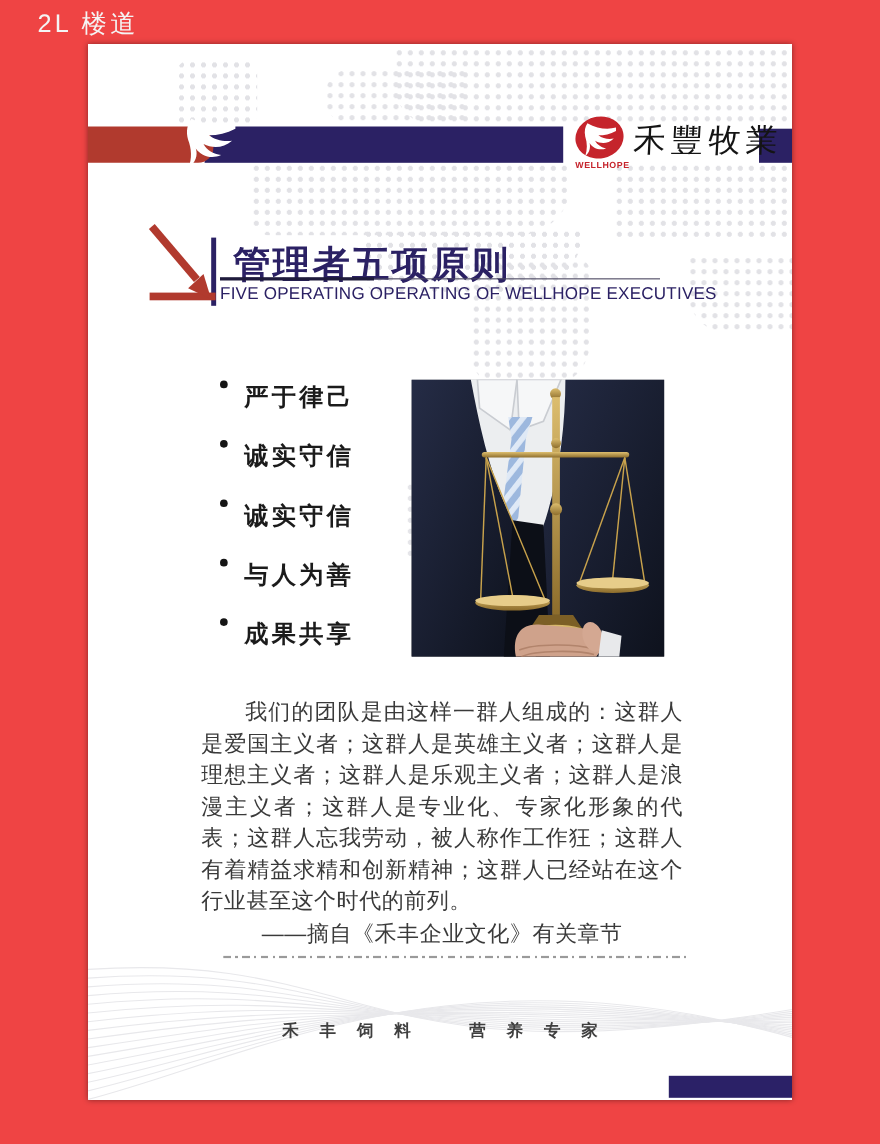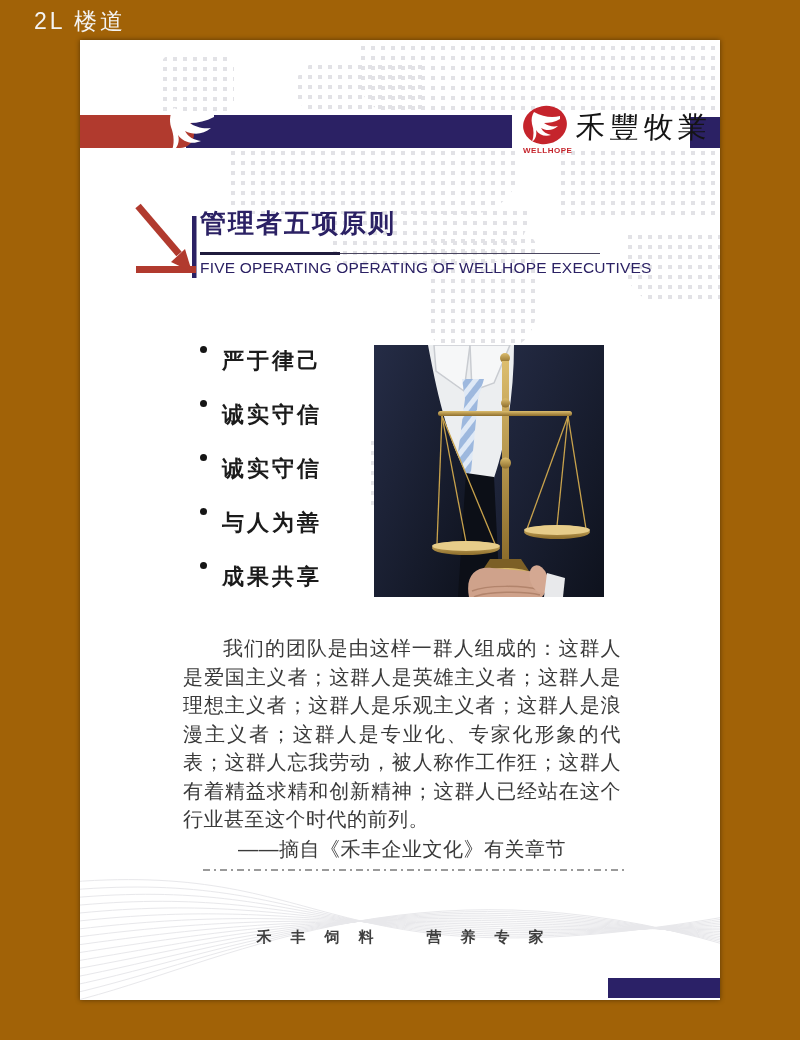--- a/index.html
+++ b/index.html
@@ -1,17 +1,17 @@
 <!DOCTYPE html>
 <html><head>
 <meta charset="utf-8">
 <style>
   html,body{margin:0;padding:0;}
   body{width:800px;height:1040px;background:#211c18;font-family:"Liberation Sans",sans-serif;}
-  .stage{position:relative;width:800px;height:1040px;background:#a16207;overflow:hidden;}
+  .stage{position:relative;width:800px;height:1040px;background:#ef4444;overflow:hidden;}
   .corridor-label{position:absolute;left:34px;top:6px;color:#f4f4f4;font-size:23px;letter-spacing:3px;font-weight:500;}
   .poster{position:absolute;left:80px;top:40px;width:640px;height:960px;background:#ffffff;overflow:hidden;box-shadow:0 0 5px rgba(0,0,0,.45);}
   
   .dots{position:absolute;z-index:0;background-image:radial-gradient(circle,#e2e2e6 2.2px,rgba(255,255,255,0) 2.4px);background-size:10px 10px;}
   .d1{left:278px;top:3px;width:362px;height:72px;border-radius:0 0 0 40px;}
   .d2{left:215px;top:22px;width:130px;height:52px;border-radius:30px 0 0 30px;}
   .d3{left:80px;top:14px;width:74px;height:62px;border-radius:14px;}
   .d4{left:148px;top:108px;width:292px;height:66px;border-radius:0 0 50px 18px;}
   .d5{left:478px;top:108px;width:162px;height:68px;}
   .d6{left:250px;top:168px;width:200px;height:60px;border-radius:0 0 60px 20px;}
@@ -22,21 +22,21 @@
   .band-red{position:absolute;left:0;top:75px;width:114px;height:33px;background:#b13a2e;border-radius:0 18px 14px 0;z-index:2;}
   .band-navy{position:absolute;left:106px;top:75px;width:326px;height:33px;background:#2b2164;z-index:1;}
   .band-bird{position:absolute;left:86px;top:66px;z-index:3;}
   .corner-block-top{position:absolute;left:610px;top:77px;width:30px;height:31px;background:#2b2164;z-index:2;}
   .logo{position:absolute;left:440px;top:64px;width:170px;height:52px;z-index:3;display:flex;align-items:flex-start;}
   .logo-mark{position:relative;width:50px;height:52px;}
   .logo-en{position:absolute;left:3px;top:42px;font-size:8px;font-weight:bold;color:#c5242c;letter-spacing:.5px;white-space:nowrap;}
   .logo-cn{position:absolute;left:56px;top:4px;font-family:"DejaVu Serif",serif;font-size:29px;color:#141414;letter-spacing:5px;transform:skewX(-3deg);white-space:nowrap;}
   
   .title-icon{position:absolute;left:54px;top:162px;z-index:3;}
-  .title-cn{position:absolute;left:120px;top:166px;margin:0;font-size:26px;font-weight:bold;color:#2b2164;letter-spacing:2px;z-index:3;white-space:nowrap;}
+  .title-cn{position:absolute;left:120px;top:166px;margin:12px;font-size:34px;font-weight:bold;color:#2b2164;letter-spacing:2px;z-index:3;white-space:nowrap;}
   .rule-thick{position:absolute;left:120px;top:212px;width:140px;height:3px;background:#1f1b3c;z-index:3;}
   .rule-thin{position:absolute;left:260px;top:213px;width:260px;height:1px;background:#4a4660;z-index:3;}
   .title-en{position:absolute;left:120px;top:219px;font-size:15.5px;color:#2b2164;letter-spacing:.2px;z-index:3;white-space:nowrap;}
   
   .principles{position:absolute;left:120px;top:306px;margin:0;padding:0;list-style:none;z-index:3;}
   .principles li{display:flex;margin-bottom:31px;height:23px;}
   .principles .bullet{width:7px;height:7px;border-radius:50%;background:#151515;margin-right:15px;flex:none;}
   .principles .p-label{font-size:22px;font-weight:bold;color:#1b1b1b;letter-spacing:3px;white-space:nowrap;}
   
   .photo{position:absolute;left:294px;top:305px;width:230px;height:252px;z-index:2;}

